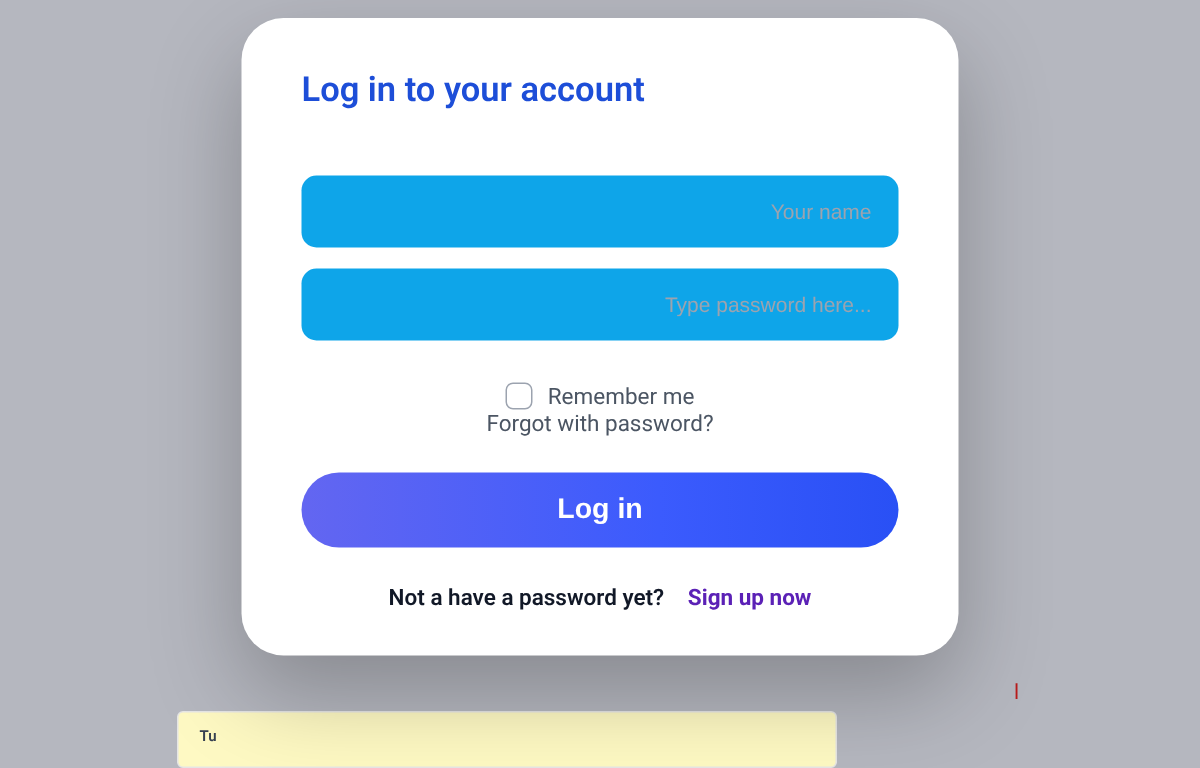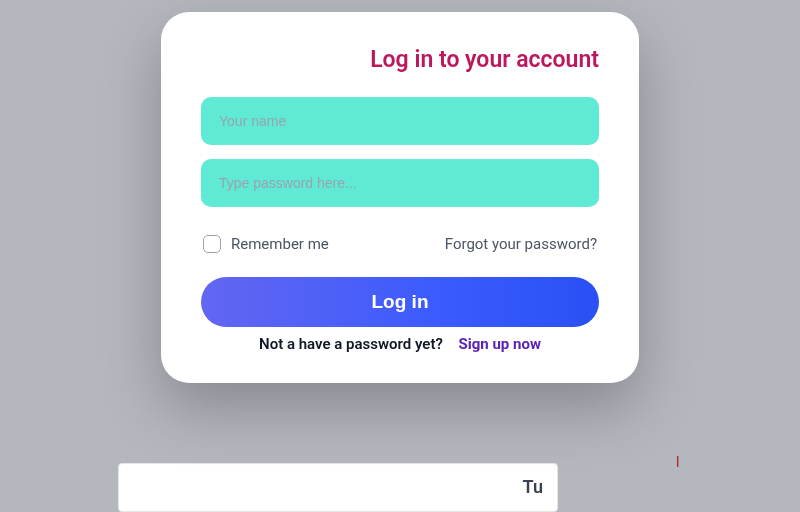--- a/index.html
+++ b/index.html
@@ -13,28 +13,27 @@
       background: #b5b7bf;
       font-family: -apple-system, BlinkMacSystemFont, "Segoe UI", Roboto, sans-serif;
       position: relative;
       overflow: hidden;
     }
     .background-card {
       position: absolute;
       bottom: 0;
       left: 118px;
       width: 440px;
-      background: #ffffff;
+      background: #fef9c3;
       border: 1px solid #e5e5e5;
       border-radius: 4px;
       padding: 10px 14px;
       color: #6b7280;
-      font-size: 18px;
+      font-size: 10px;
       line-height: 1.4;
-      text-align: right;
     }
     .background-card .bc-title {
       font-weight: 600;
       color: #374151;
       margin-bottom: 2px;
     }
     .background-card-right {
       position: absolute;
       bottom: 40px;
       right: 120px;
@@ -48,48 +47,50 @@
       top: 12px;
       left: 50%;
       transform: translateX(-50%);
       width: 478px;
       background: #ffffff;
       border-radius: 28px;
       box-shadow: 0 25px 60px rgba(0,0,0,0.25);
       padding: 32px 40px 30px 40px;
     }
     .modal-title {
-      text-align: right;
+      text-align: left;
       font-size: 23px;
       font-weight: 600;
-      color: #be185d;
-      margin-bottom: 24px;
+      color: #1d4ed8;
+      margin-bottom: 44px;
       margin-top: 2px;
     }
     .input-field {
       width: 100%;
-      background: #5eead4;
+      background: #0ea5e9;
       border: none;
       border-radius: 10px;
       padding: 16px 18px;
       font-size: 14px;
       color: #374151;
       margin-bottom: 14px;
       outline: none;
+      text-align: right;
     }
     .input-field::placeholder {
       color: #9ca3af;
     }
     .row {
       display: flex;
       justify-content: space-between;
       align-items: center;
       margin-top: 14px;
       margin-bottom: 24px;
       padding: 0 2px;
+      flex-direction: column;
     }
     .remember {
       display: flex;
       align-items: center;
       gap: 10px;
       color: #4b5563;
       font-size: 15px;
       cursor: pointer;
     }
     .checkbox {
@@ -116,20 +117,21 @@
       font-size: 19px;
       font-weight: 600;
       cursor: pointer;
       margin-bottom: 8px;
     }
     .signup-row {
       text-align: center;
       font-size: 15px;
       color: #111827;
       font-weight: 600;
+      margin-top: 16px;
     }
     .signup-link {
       color: #5b21b6;
       font-weight: 700;
       margin-left: 12px;
       cursor: pointer;
       text-decoration: none;
     }
   </style>
 </head>
@@ -144,21 +146,21 @@
   <h2 class="modal-title">Log in to your account</h2>
 
   <input type="text" class="input-field" placeholder="Your name" style="">
   <input type="password" class="input-field" placeholder="Type password here..." style="">
 
   <div class="row">
     <label class="remember">
       <span class="checkbox"></span>
       <span>Remember me</span>
     </label>
-    <a class="forgot">Forgot your password?</a>
+    <a class="forgot">Forgot with password?</a>
   </div>
 
   <button class="login-btn">Log in</button>
 
   <div class="signup-row">
     <span>Not a have a password yet?</span>
     <a class="signup-link">Sign up now</a>
   </div>
 </div>
 

